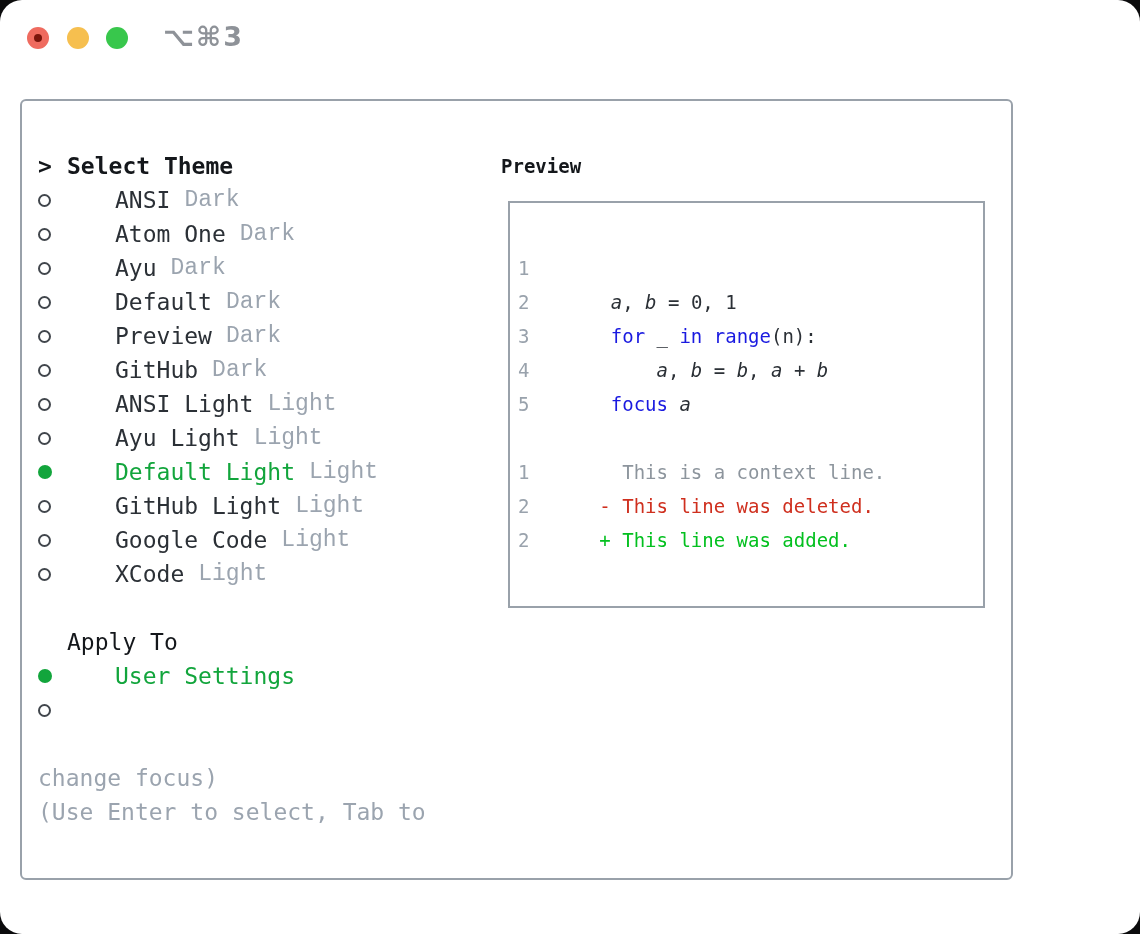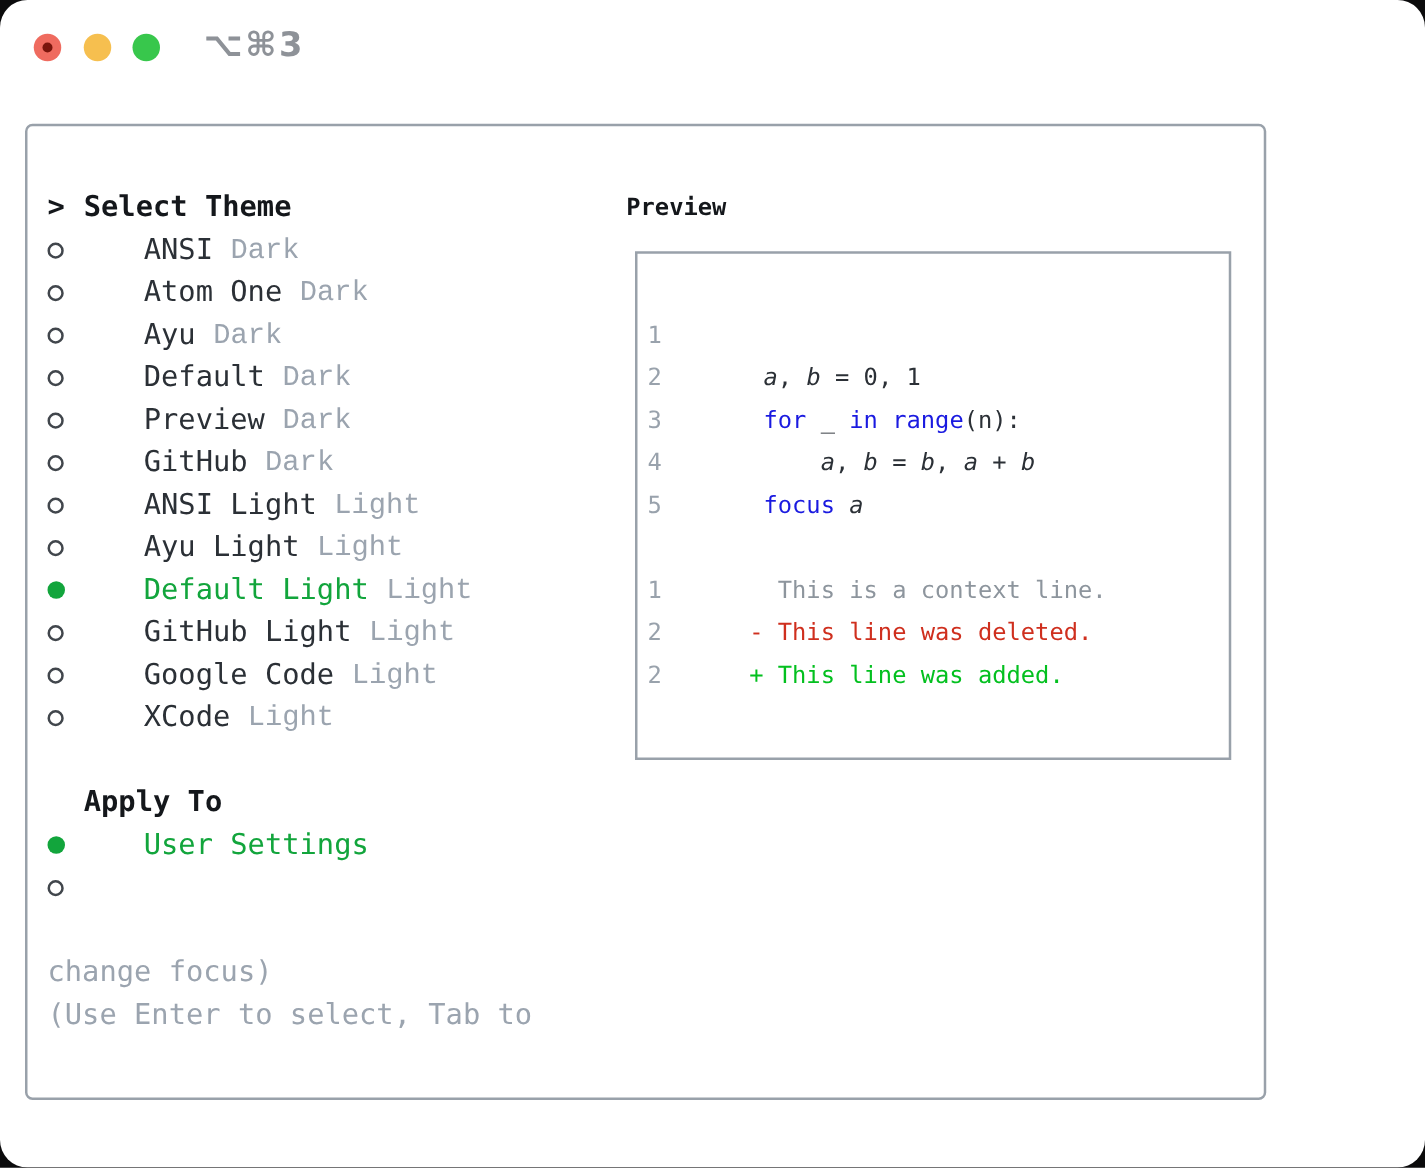--- a/index.html
+++ b/index.html
@@ -30,21 +30,21 @@
   .right-col{position:absolute;left:479px;top:48px;font-size:19px;}
   .row{height:34px;line-height:34px;display:flex;align-items:center;white-space:pre;}
   .marker{display:inline-flex;width:29px;align-items:center;flex:0 0 29px;}
   .hdr{font-weight:bold;color:var(--header_text);}
   .arrow{font-weight:bold;color:var(--header_text);}
   .dot{width:13px;height:13px;border-radius:50%;border:2px solid var(--radio_outline);box-sizing:border-box;}
   .dot.filled{border:none;width:14px;height:14px;background:var(--selected_green);}
   .t-name{color:var(--text);margin-left:48px;}
   .t-variant{color:var(--muted);margin-left:14px;font-family:Liberation Mono, monospace;}
   .selected .t-name{color:var(--selected_green);}
-  .apply-hdr{color:var(--header_text);font-weight:bold;}
+  .apply-hdr{color:var(--header_text);}
   .spacer{height:34px;}
   .help-line{height:34px;line-height:34px;color:var(--muted);white-space:pre;}
   
   .preview-box{
     margin-left:7px;margin-top:18px;width:477px;height:407px;
     border:2px solid var(--panel_border);box-sizing:border-box;
     padding:48px 0 0 8px;overflow:hidden;background:#fff;
   }
   .pline{height:34px;line-height:34px;display:flex;white-space:pre;}
   .ln{width:47px;flex:0 0 47px;color:var(--line_number);}

